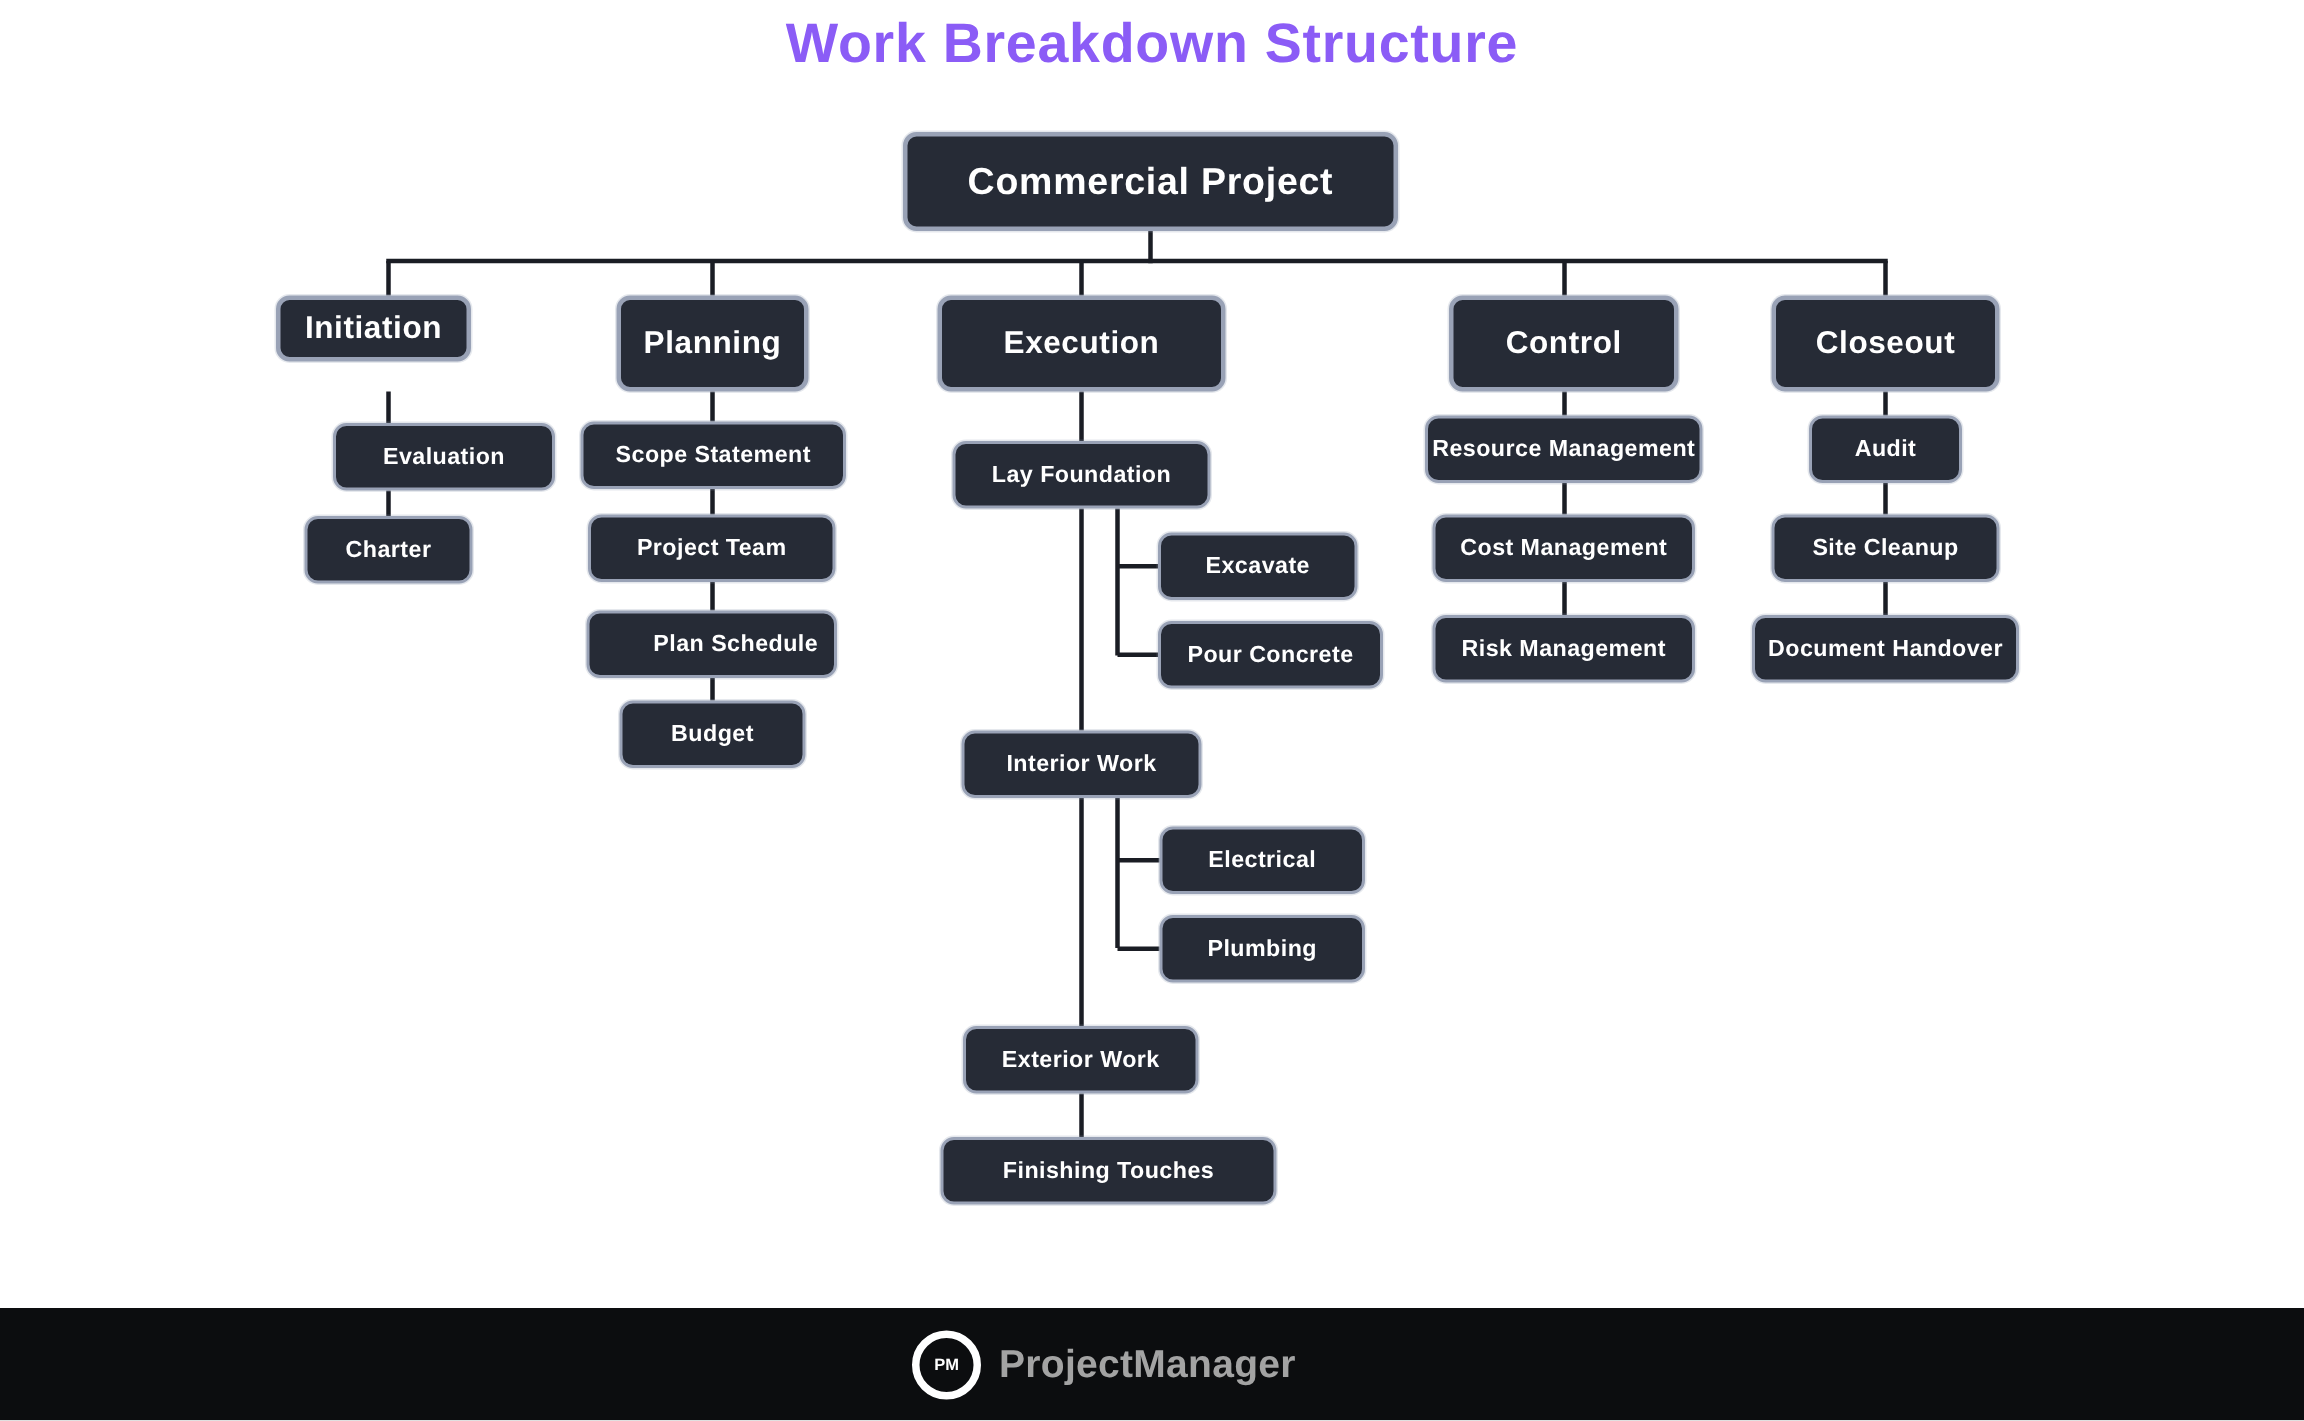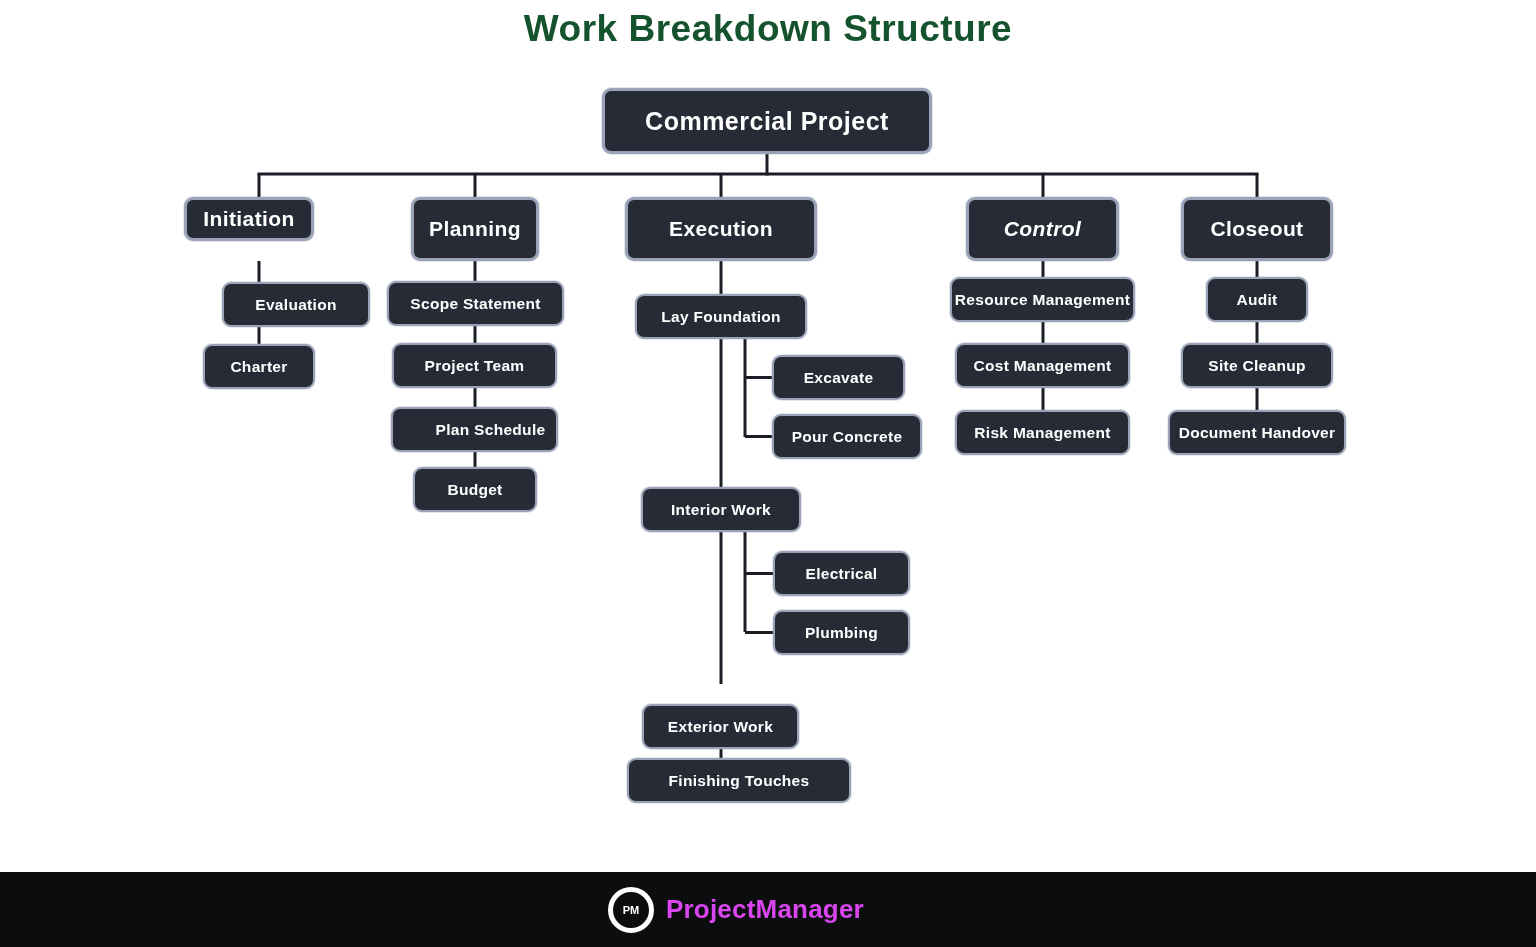--- a/index.html
+++ b/index.html
@@ -13,21 +13,21 @@
   }
   .page-title {
     position: absolute;
     top: 8px;
     left: 0;
     width: 100%;
     text-align: center;
     font-size: 37px;
     font-weight: 800;
     letter-spacing: 0.5px;
-    color: #14532d;
+    color: #8b5cf6;
   }
   svg.connectors {
     position: absolute;
     top: 0; left: 0;
     width: 1536px; height: 947px;
   }
   .node {
     position: absolute;
     box-sizing: border-box;
     background: #262b36;
@@ -83,21 +83,21 @@
     border-radius: 50%;
     display: flex;
     align-items: center;
     justify-content: center;
     color: #ffffff;
     font-size: 11px;
     font-weight: 800;
     letter-spacing: 0px;
   }
   .brand-text {
-    color: #d946ef;
+    color: #a3a3a3;
     font-size: 26px;
     font-weight: 800;
     letter-spacing: 0.2px;
   }
 </style>
 </head>
 <body>
 
 <div class="canvas">
 
@@ -145,38 +145,38 @@
       <line x1="1257" y1="322" x2="1257" y2="343"></line>
       <line x1="1257" y1="388" x2="1257" y2="410"></line>
     </g>
   </svg>
 
   <div class="node node--root" style="left:602px; top:88px; width:330px; height:66px;">Commercial Project</div>
 
   <div class="node node--phase" style="left:184px; top:197px; width:130px; height:44px;">Initiation</div>
   <div class="node node--phase" style="left:411px; top:197px; width:128px; height:64px;">Planning</div>
   <div class="node node--phase" style="left:625px; top:197px; width:192px; height:64px;">Execution</div>
-  <div class="node node--phase" style="left:966px; top:197px; width:153px; height:64px;font-style:italic;">Control</div>
+  <div class="node node--phase" style="left:966px; top:197px; width:153px; height:64px;">Control</div>
   <div class="node node--phase" style="left:1181px; top:197px; width:152px; height:64px;">Closeout</div>
 
   <div class="node node--child" style="left:185px; top:282px; width:148px; height:45px;margin-left:37px;">Evaluation</div>
   <div class="node node--child" style="left:203px; top:344px; width:112px; height:45px;">Charter</div>
 
   <div class="node node--child" style="left:387px; top:281px; width:177px; height:45px;">Scope Statement</div>
   <div class="node node--child" style="left:392px; top:343px; width:165px; height:45px;">Project Team</div>
   <div class="node node--child" style="left:391px; top:407px; width:167px; height:45px;padding-left:32px;">Plan Schedule</div>
   <div class="node node--child" style="left:413px; top:467px; width:124px; height:45px;">Budget</div>
 
   <div class="node node--child" style="left:635px; top:294px; width:172px; height:45px;">Lay Foundation</div>
   <div class="node node--child" style="left:772px; top:355px; width:133px; height:45px;">Excavate</div>
   <div class="node node--child" style="left:772px; top:414px; width:150px; height:45px;">Pour Concrete</div>
   <div class="node node--child" style="left:641px; top:487px; width:160px; height:45px;">Interior Work</div>
   <div class="node node--child" style="left:773px; top:551px; width:137px; height:45px;">Electrical</div>
   <div class="node node--child" style="left:773px; top:610px; width:137px; height:45px;">Plumbing</div>
-  <div class="node node--child" style="left:642px; top:704px; width:157px; height:45px;">Exterior Work</div>
+  <div class="node node--child" style="left:642px; top:684px; width:157px; height:45px;">Exterior Work</div>
   <div class="node node--child" style="left:627px; top:758px; width:224px; height:45px;">Finishing Touches</div>
 
   <div class="node node--child" style="left:950px; top:277px; width:185px; height:45px;">Resource Management</div>
   <div class="node node--child" style="left:955px; top:343px; width:175px; height:45px;">Cost Management</div>
   <div class="node node--child" style="left:955px; top:410px; width:175px; height:45px;">Risk Management</div>
 
   <div class="node node--child" style="left:1206px; top:277px; width:102px; height:45px;">Audit</div>
   <div class="node node--child" style="left:1181px; top:343px; width:152px; height:45px;">Site Cleanup</div>
   <div class="node node--child" style="left:1168px; top:410px; width:178px; height:45px;">Document Handover</div>
 

